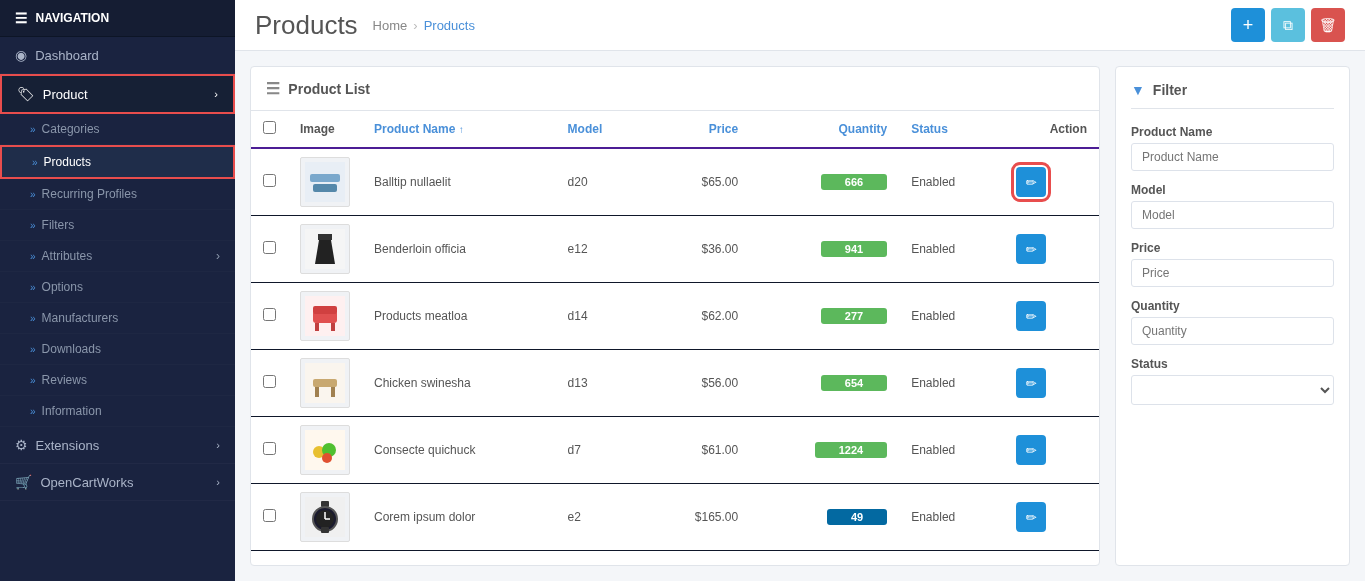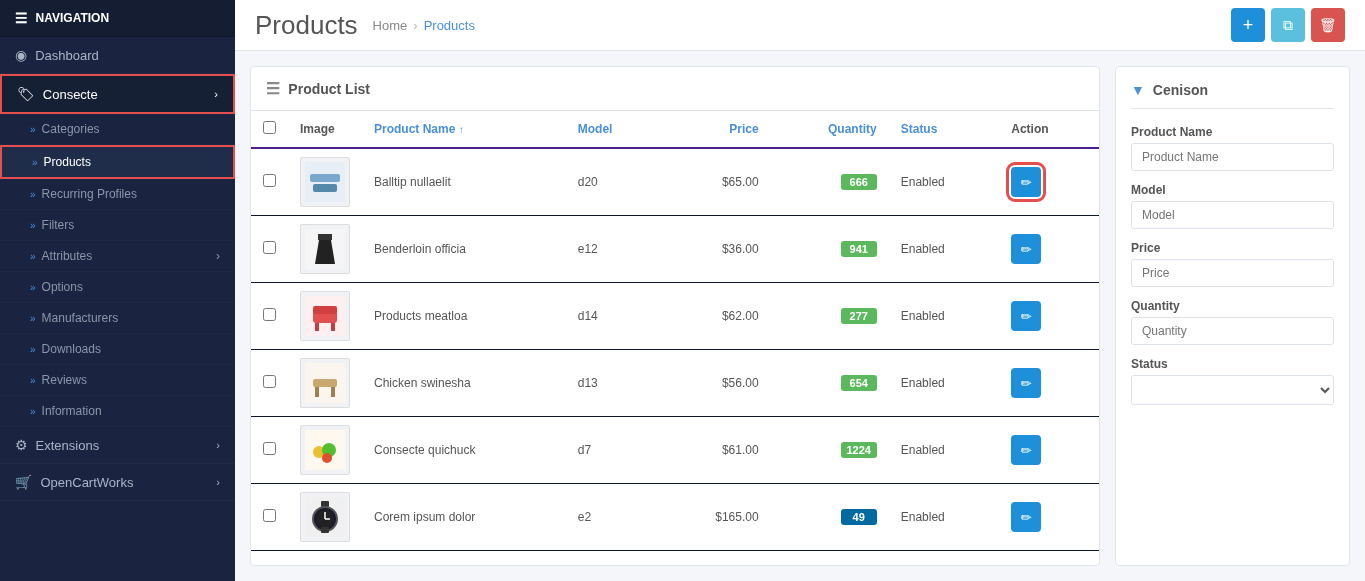--- a/index.html
+++ b/index.html
@@ -157,21 +157,21 @@
       display: flex;
       align-items: center;
       justify-content: center;
       border-radius: 2px;
       overflow: hidden;
     }
     .product-image svg { width: 40px; height: 40px; }
 
     .qty-badge {
       display: inline-block;
-      padding: 2px 4px;
+      padding: 2px 24px;
       border-radius: 3px;
       color: #fff;
       font-size: 11px;
       font-weight: bold;
       background: #5cb85c;
       min-width: 36px;
       text-align: center;
     }
     .qty-badge.low { background: #0369a1; }
 
@@ -262,21 +262,21 @@
     <span>NAVIGATION</span>
   </div>
 
   <div class="sidebar-nav-item">
     <span class="sidebar-icon">◉</span>
     <span>Dashboard</span>
   </div>
 
   <div class="sidebar-nav-item active-parent">
     <span class="sidebar-icon">🏷</span>
-    <span>Consecte</span>
+    <span>Product</span>
     <span class="chevron">›</span>
   </div>
 
   <div class="sidebar-sub-item">
     <span class="arrow">»</span>
     <span>Categories</span>
   </div>
 
   <div class="sidebar-sub-item active">
     <span class="arrow">»</span>
@@ -374,21 +374,21 @@
                 <input type="checkbox" style="">
               </th>
               <th class="col-img" style="color:#555;">Image</th>
               <th style="cursor:pointer;">
                 Product Name <span class="sort-arrow">↑</span>
               </th>
               <th style="cursor:pointer;">Model</th>
               <th class="text-right" style="cursor:pointer;">Price</th>
               <th class="text-right" style="cursor:pointer;">Quantity</th>
               <th style="cursor:pointer;">Status</th>
-              <th class="col-action" style="text-align:left;">Action</th>
+              <th class="col-action" style="text-align:right;">Action</th>
             </tr>
           </thead>
           <tbody id="product-tbody">
           <tr>
     <td class="text-center">
       <input type="checkbox" style="">
     </td>
     <td>
       <div class="product-image">
         <svg viewBox="0 0 40 40" xmlns="http://www.w3.org/2000/svg">
@@ -598,21 +598,21 @@
     </td>
   </tr>
             </tbody>
         </table>
       </div>
     </div>
 
     <div class="filter-panel">
       <div class="filter-header">
         <span class="filter-icon">▼</span>
-        <span>Cenison</span>
+        <span>Filter</span>
       </div>
 
       <div class="filter-group">
         <label class="filter-label">Product Name</label>
         <input class="filter-input" type="text" placeholder="Product Name" style="">
       </div>
 
       <div class="filter-group">
         <label class="filter-label">Model</label>
         <input class="filter-input" type="text" placeholder="Model" style="">

